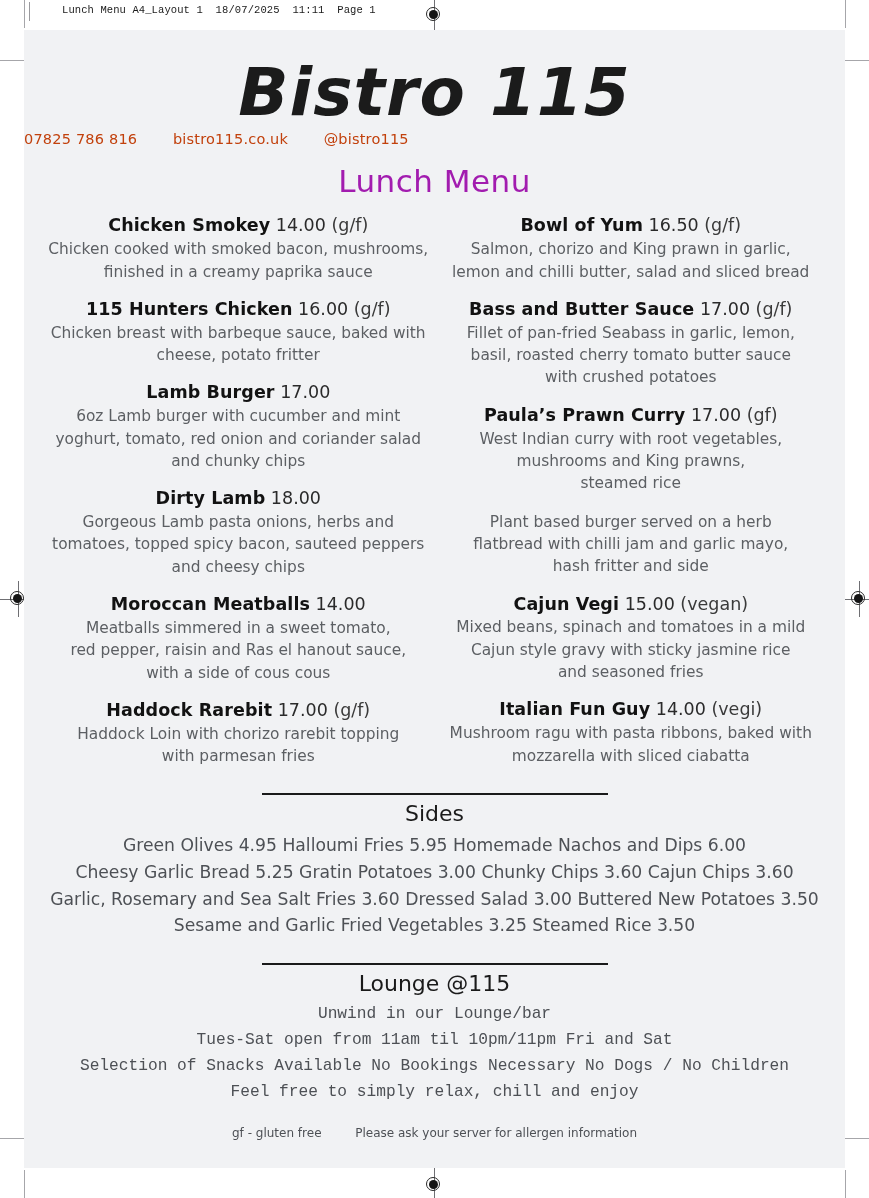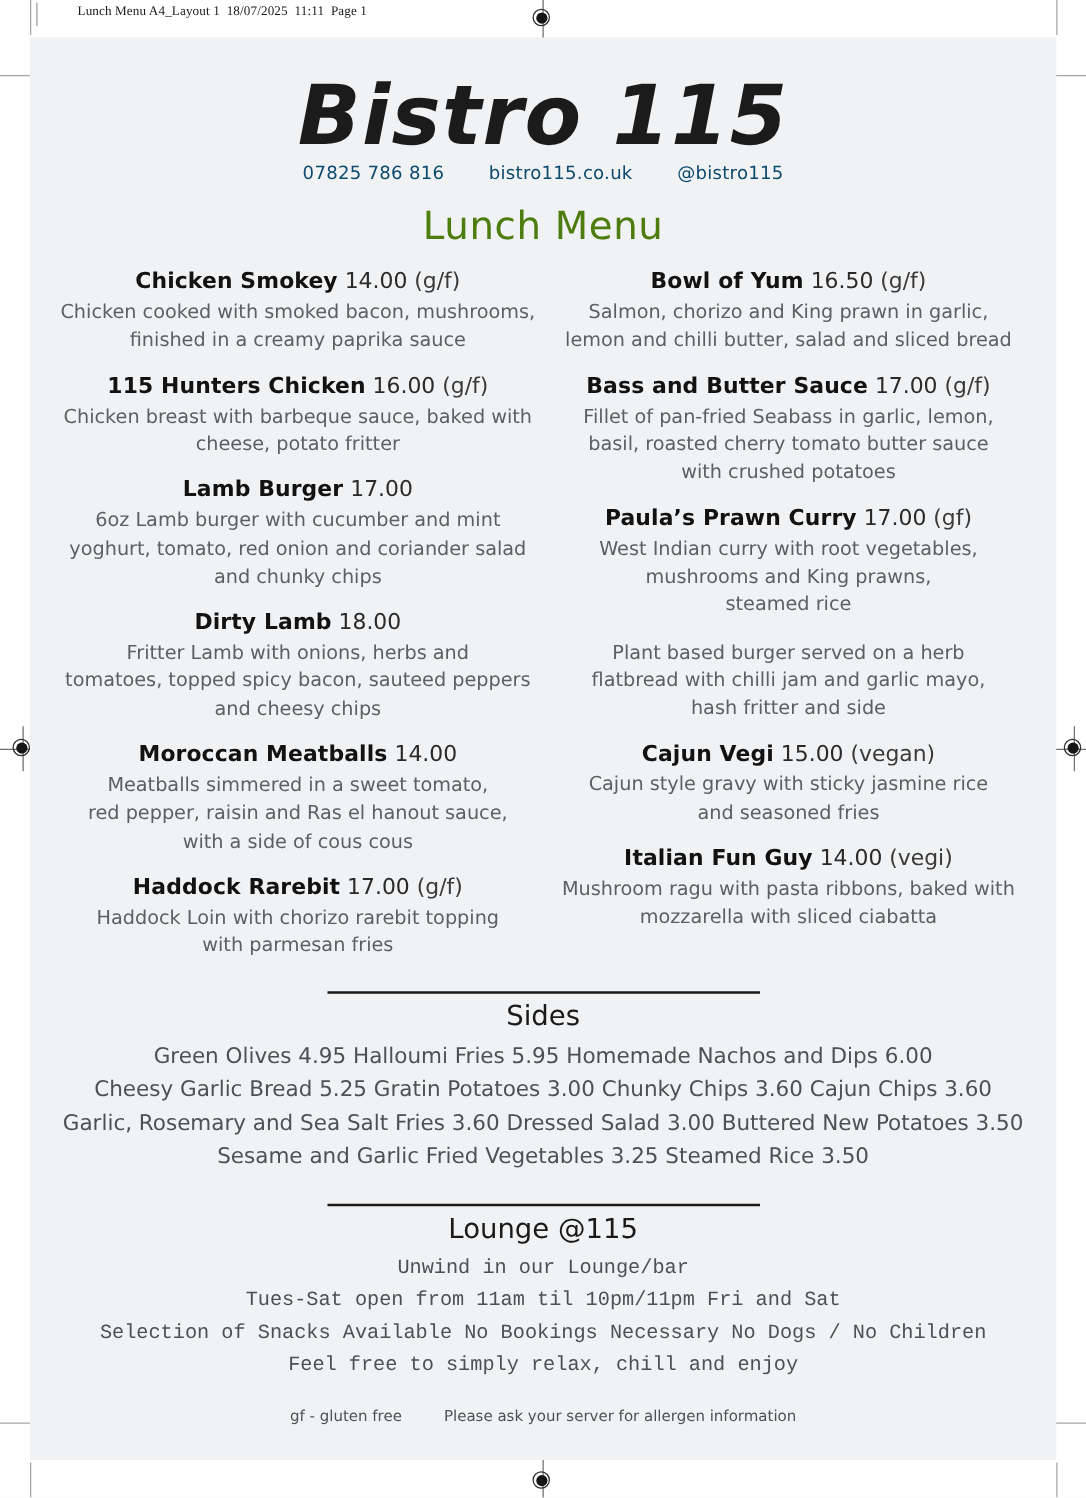--- a/index.html
+++ b/index.html
@@ -13,21 +13,21 @@
     position: relative;
     overflow: hidden;
     font-family: "DejaVu Sans", sans-serif;
   }
 
   
   .slug {
     position: absolute;
     top: 4px;
     left: 36px;
-    font-family: Liberation Serif, serif;
+    font-family: Liberation Mono, monospace;
     font-size: 10.5px;
     color: #1a1a1a;
     white-space: pre;
     letter-spacing: 0.1px;
     padding-left: 26px;
   }
   .slug-rule {
     position: absolute;
     left: 29px;
     top: 2px;
@@ -86,35 +86,35 @@
     font-weight: 700;
     font-style: italic;
     font-size: 66px;
     letter-spacing: 1px;
     color: #1b1b1b;
     margin: 0;
     padding-top: 28px;
     line-height: 1.05;
   }
   .contact {
-    text-align: center;
+    text-align: left;
     font-family: "DejaVu Sans", sans-serif;
     font-size: 14.5px;
-    color: #0c4a6e;
+    color: #c2410c;
     margin-top: 4px;
     letter-spacing: 0.2px;
   }
   .contact span { display: inline-block; }
   .contact .gap { width: 26px; }
 
   .subtitle {
     text-align: center;
     font-family: "DejaVu Sans", sans-serif;
     font-size: 31px;
-    color: #4d7c0f;
+    color: #a21caf;
     margin-top: 16px;
     letter-spacing: 0.5px;
   }
 
   .columns {
     display: flex;
     margin-top: 16px;
     padding: 0 18px;
     box-sizing: border-box;
   }
@@ -284,21 +284,21 @@
         </div>
       </div>
 
       <div class="dish">
         <div class="dish-head">
           <span class="dish-name">Dirty Lamb</span>
           <span class="dish-price">18.00</span>
           <span class="dish-tag"></span>
         </div>
         <div class="dish-desc">
-          <div>Fritter Lamb with onions, herbs and</div>
+          <div>Gorgeous Lamb pasta onions, herbs and</div>
           <div>tomatoes, topped spicy bacon, sauteed peppers</div>
           <div>and cheesy chips</div>
         </div>
       </div>
 
       <div class="dish">
         <div class="dish-head">
           <span class="dish-name">Moroccan Meatballs</span>
           <span class="dish-price">14.00</span>
           <span class="dish-tag"></span>
@@ -370,20 +370,21 @@
         </div>
       </div>
 
       <div class="dish">
         <div class="dish-head">
           <span class="dish-name">Cajun Vegi</span>
           <span class="dish-price">15.00</span>
           <span class="dish-tag">(vegan)</span>
         </div>
         <div class="dish-desc">
+          <div>Mixed beans, spinach and tomatoes in a mild</div>
           <div>Cajun style gravy with sticky jasmine rice</div>
           <div>and  seasoned fries</div>
         </div>
       </div>
 
       <div class="dish">
         <div class="dish-head">
           <span class="dish-name">Italian Fun Guy</span>
           <span class="dish-price">14.00</span>
           <span class="dish-tag">(vegi)</span>

